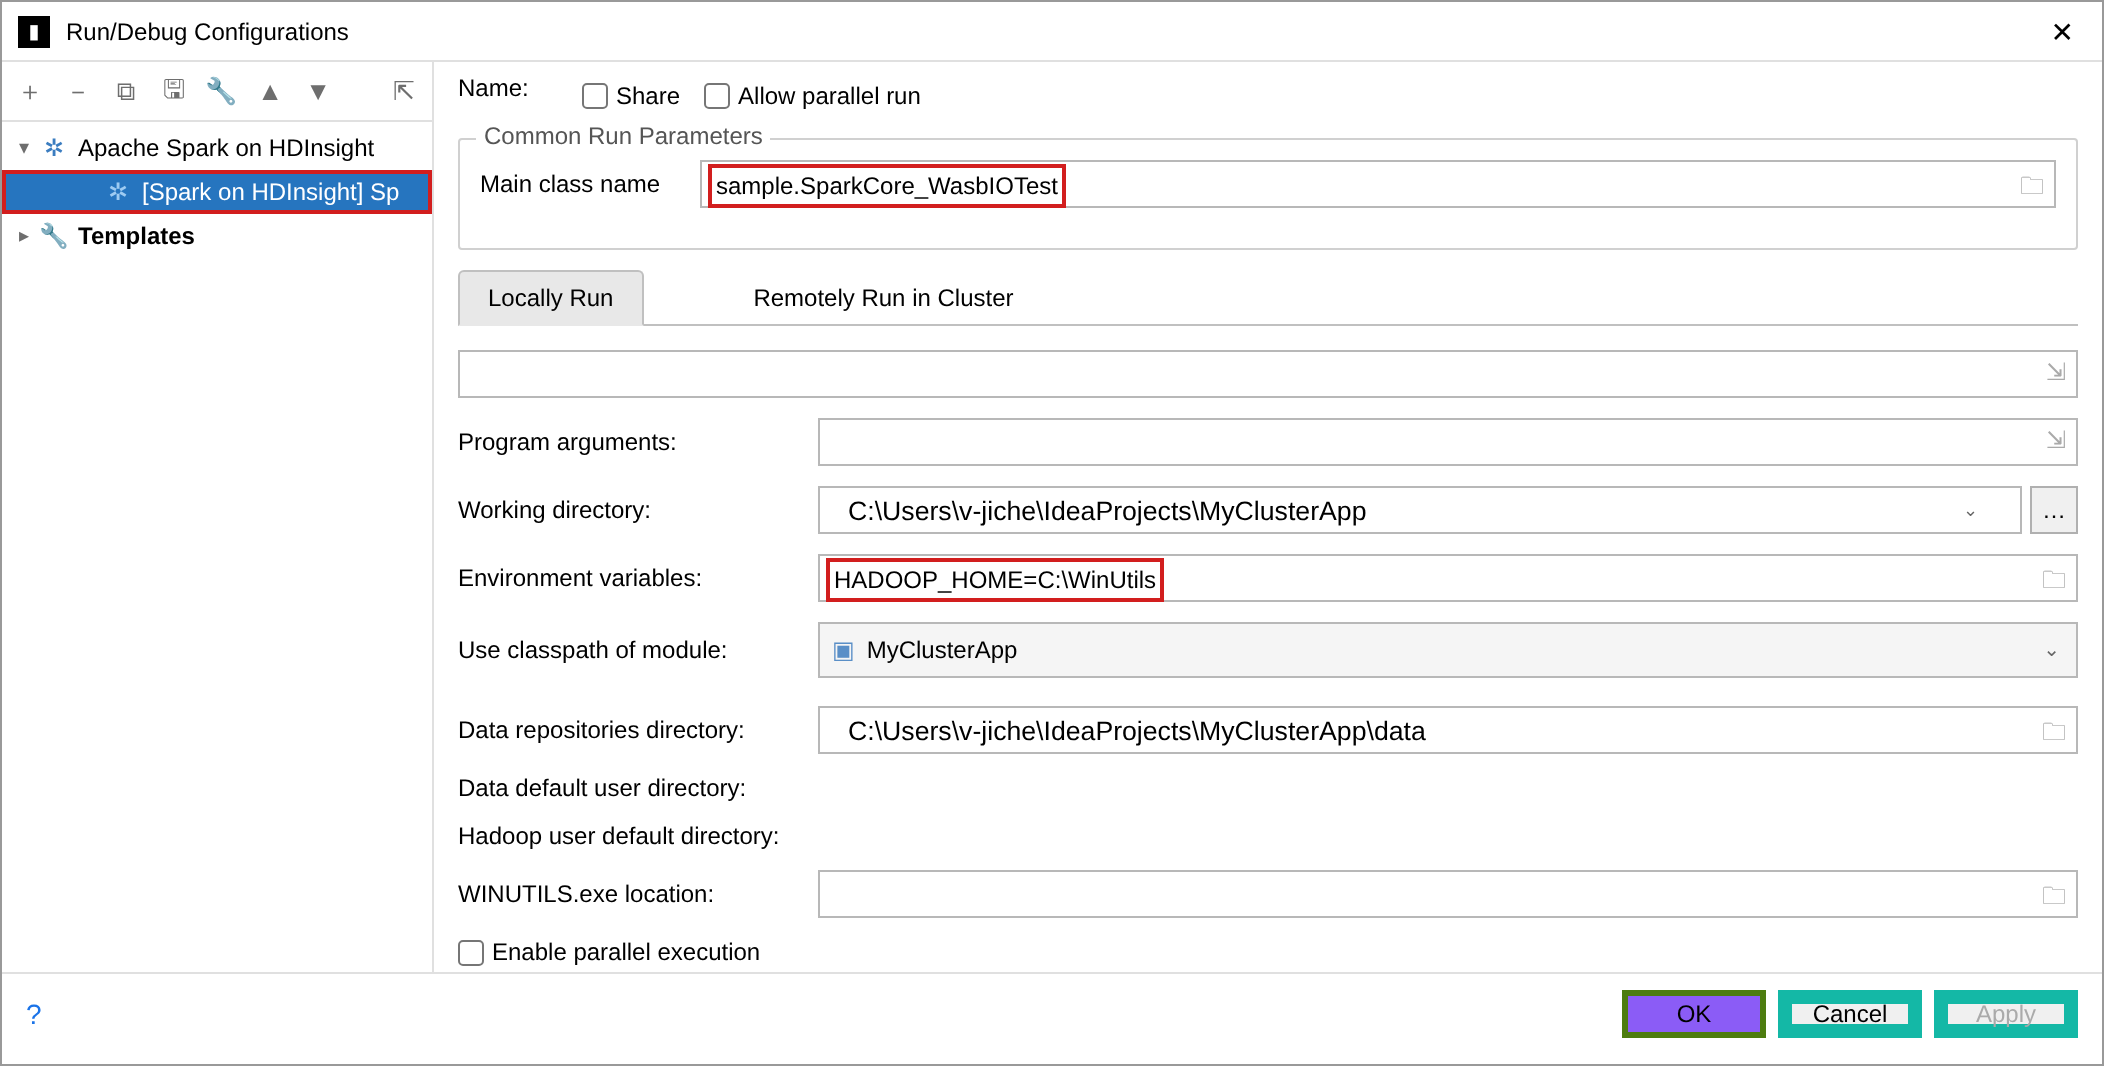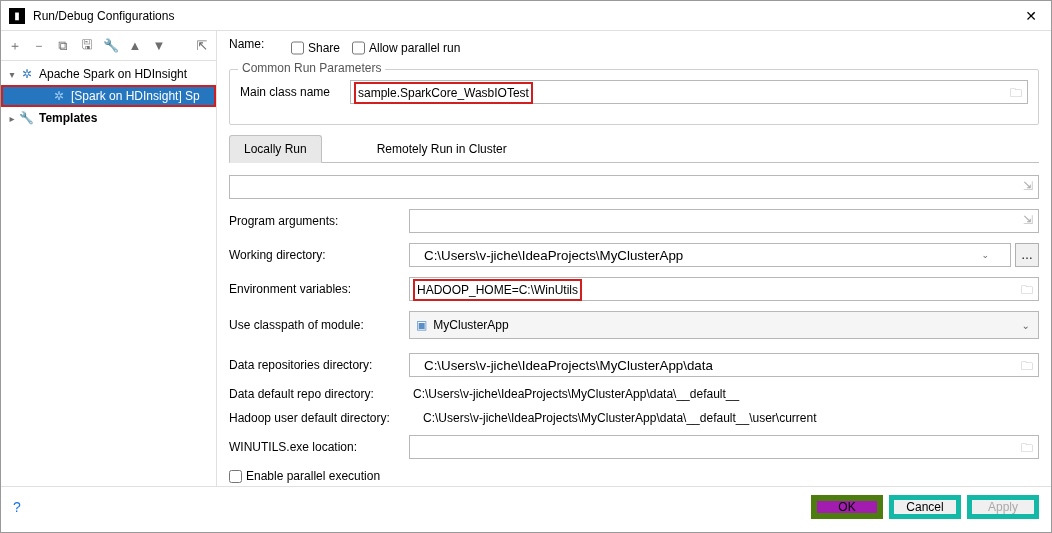--- a/index.html
+++ b/index.html
@@ -38,22 +38,22 @@
 .tabs { display: flex; border-bottom: 1px solid #c0c0c0; margin-bottom: 12px; gap: 40px; }
 .tab { padding: 6px 14px; cursor: pointer; border: 1px solid transparent; border-bottom: none; margin-bottom: -1px; }
 .tab.active { background: #e8e8e8; border-color: #c0c0c0; border-bottom: 1px solid #e8e8e8; border-radius: 3px 3px 0 0; }
 .select-box { width: 100%; border: 1px solid #b8b8b8; height: 28px; background: #f5f5f5; display: flex; align-items: center; padding: 0 6px; cursor: pointer; position: relative; }
 .select-box .folder-ic { color: #5a8fc7; margin-right: 6px; font-size: 12px; }
 .select-box .chev { position: absolute; right: 8px; color: #666; font-size: 10px; }
 .dots-btn { width: 24px; height: 24px; border: 1px solid #b0b0b0; background: #f0f0f0; margin-left: 4px; cursor: pointer; display: flex; align-items: center; justify-content: center; }
 .btn-row { display: flex; justify-content: space-between; align-items: center; padding: 8px 12px; border-top: 1px solid #e0e0e0; }
 .help-ic { color: #1a73e8; font-size: 14px; cursor: pointer; }
 .btns { display: flex; gap: 6px; }
-.btn { min-width: 72px; height: 24px; border: 5px solid #14b8a6; background: #f0f0f0; cursor: pointer; font-size: 12px; display:flex; align-items:center; justify-content:center; }
-.btn.primary { border: 6px solid #4d7c0f; background: #a21caf; }
+.btn { min-width: 72px; height: 24px; border: 7px solid #14b8a6; background: #f0f0f0; cursor: pointer; font-size: 12px; display:flex; align-items:center; justify-content:center; }
+.btn.primary { border: 3px solid #4d7c0f; background: #8b5cf6; }
 .btn.disabled { color: #aaa; }
 .chev-down-input { position:absolute; right:22px; top:7px; color:#666; font-size:9px; }
 </style>
 </head>
 <body>
 
 <div class="titlebar">
   <div class="app-icon">▮</div>
   <div class="title">Run/Debug Configurations</div>
   <div class="close">✕</div>
@@ -158,26 +158,24 @@
     </div>
 
     <div class="form-row" style="margin-top:14px">
       <span class="lbl">Data repositories directory:</span>
       <div class="field" style="position:relative">
         <input class="text-input with-icon" value="C:\Users\v-jiche\IdeaProjects\MyClusterApp\data" style="">
         <span class="field-icon">🗀</span>
       </div>
     </div>
     <div class="form-row">
-      <span class="lbl">Data default repo directory:</span>
-      <div class="field readonly-text">C:\Users\v-jiche\IdeaProjects\MyClusterApp\data\__default__</div>
+      <span class="lbl">Data default user directory:</span>
     </div>
     <div class="form-row">
       <span class="lbl" style="width:190px">Hadoop user default directory:</span>
-      <div class="field readonly-text">C:\Users\v-jiche\IdeaProjects\MyClusterApp\data\__default__\user\current</div>
     </div>
     <div class="form-row">
       <span class="lbl">WINUTILS.exe location:</span>
       <div class="field" style="position:relative">
         <input class="text-input with-icon" style="">
         <span class="field-icon">🗀</span>
       </div>
     </div>
 
     <label class="chk" style="margin-top:6px; margin-left:0">

